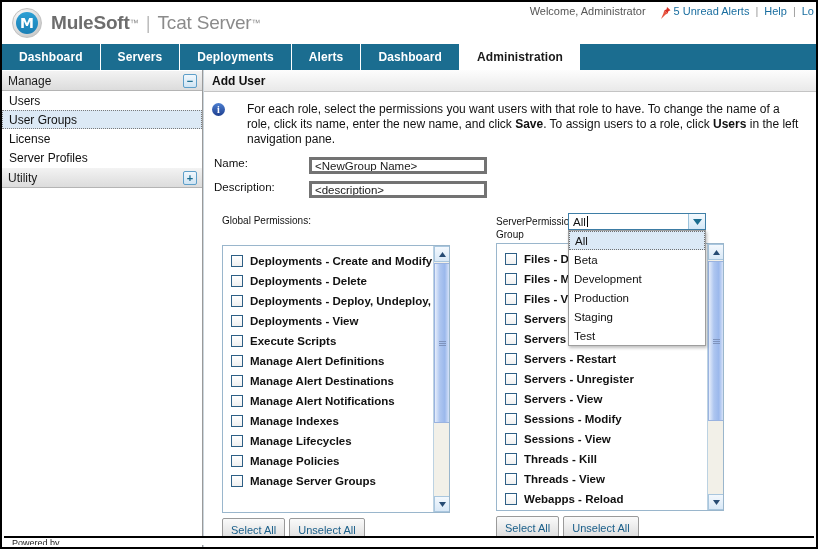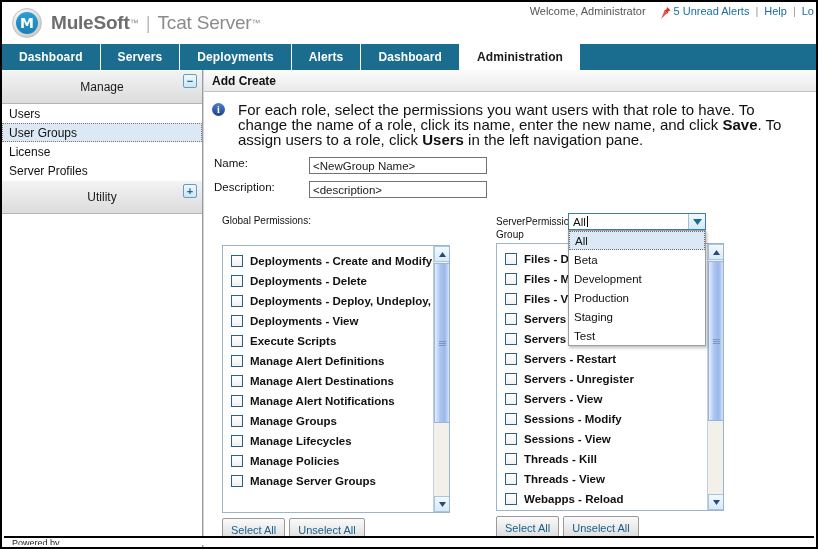--- a/index.html
+++ b/index.html
@@ -121,31 +121,30 @@
   
   .sidebar {
     width: 201px;
     min-width: 201px;
     background: #fff;
     border-right: 1px solid #9a9a9a;
     box-sizing: border-box;
     position: relative;
   }
   .side-section {
-    height: 34px;
+    height: 21px;
     background: linear-gradient(180deg,#f3f3f3 0%,#dcdcdc 100%);
     border-bottom: 1px solid #b4b4b4;
     border-top: 1px solid #ffffff;
     display: flex; align-items: center;
     padding: 0 6px;
     font-size: 12px;
     color: #1a1a1a;
     position: relative;
     box-sizing: border-box;
-    justify-content: center;
   }
   .side-toggle {
     position: absolute; right: 5px; top: 3px;
     width: 14px; height: 14px;
     border: 1px solid #5e9fc9;
     border-radius: 2px;
     background: linear-gradient(180deg,#f2f8fd 0%,#cfe4f3 100%);
     color: #1b6d90;
     font-size: 11px; font-weight: bold;
     display: flex; align-items: center; justify-content: center;
@@ -194,43 +193,43 @@
     width: 13px; height: 13px;
     border-radius: 50%;
     background: linear-gradient(180deg,#4c7fd1 0%,#1f3f8f 100%);
     color: #fff; font-weight: bold; font-size: 10px;
     display:flex; align-items:center; justify-content:center;
     flex: 0 0 13px;
     margin-top: 1px;
     font-family: "Liberation Serif", serif;
   }
   .info-text {
-    margin-left: 13px;
-    font-size: 15px;
+    margin-left: 22px;
+    font-size: 12px;
     line-height: 15px;
     color: #111;
     max-width: 596px;
   }
   .info-text b { font-weight: bold; }
 
   .form-rows { padding: 8px 0 0 10px; }
   .form-row {
     display: flex; align-items: flex-start;
     height: 22px;
     margin-bottom: 2px;
   }
   .form-label {
     width: 95px;
     font-size: 11.5px;
     color: #111;
   }
   .text-input {
     width: 178px;
     height: 17px;
-    border: 1px solid #737373;
+    border: 3px solid #737373;
     background: #fff;
     font-family: "Liberation Sans", sans-serif;
     font-size: 11.5px;
     color: #1a1a1a;
     padding: 0 3px;
     box-sizing: border-box;
     outline: none;
   }
 
   
@@ -459,21 +458,21 @@
       <div class="side-item">License</div>
       <div class="side-item">Server Profiles</div>
       <div class="side-section">
         <span>Utility</span>
         <span class="side-toggle">+</span>
       </div>
     </div>
 
     <div class="content">
 
-      <div class="content-title">Add Create</div>
+      <div class="content-title">Add User</div>
 
       <div class="info-box">
         <div class="info-icon">i</div>
         <div class="info-text">
           <span>For each role, select the permissions you want users with that role to have. To change the name of a role, click its name,</span>
           <span>enter the new name, and click </span><b>Save</b><span>. To assign users to a role, click </span><b>Users</b><span> in the left navigation pane.</span>
         </div>
       </div>
 
       <div class="form-rows">
@@ -521,21 +520,21 @@
               <div class="perm-row">
                   <span class="cb"></span>
                   <span>Manage Alert Destinations</span>
                 </div>
               <div class="perm-row">
                   <span class="cb"></span>
                   <span>Manage Alert Notifications</span>
                 </div>
               <div class="perm-row">
                   <span class="cb"></span>
-                  <span>Manage Groups</span>
+                  <span>Manage Indexes</span>
                 </div>
               <div class="perm-row">
                   <span class="cb"></span>
                   <span>Manage Lifecycles</span>
                 </div>
               <div class="perm-row">
                   <span class="cb"></span>
                   <span>Manage Policies</span>
                 </div>
               <div class="perm-row">

